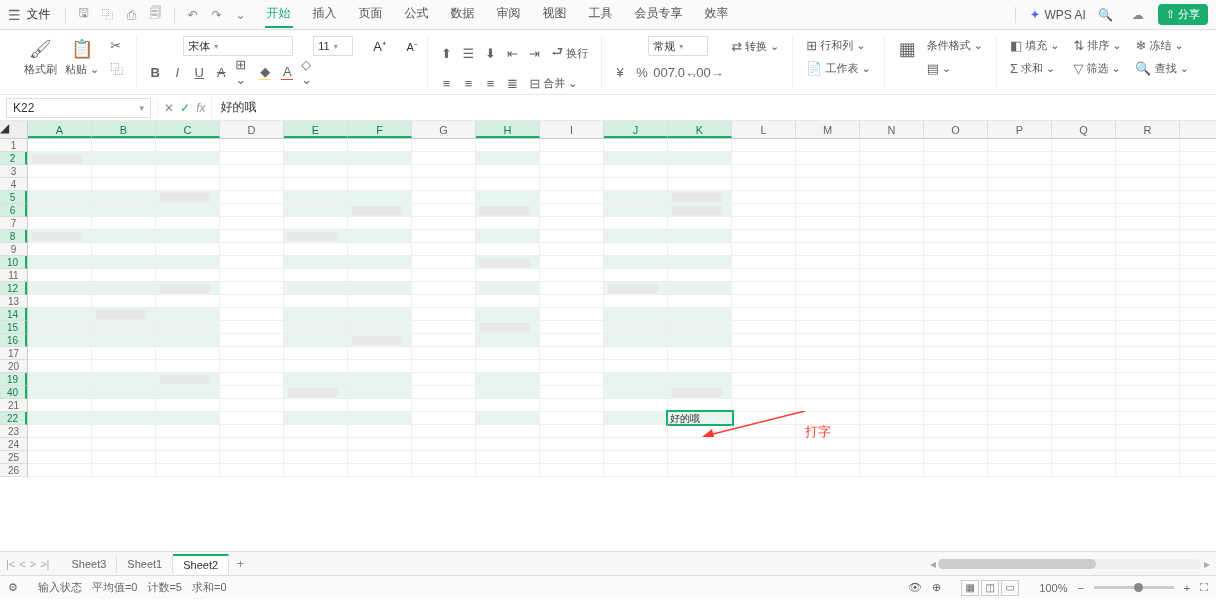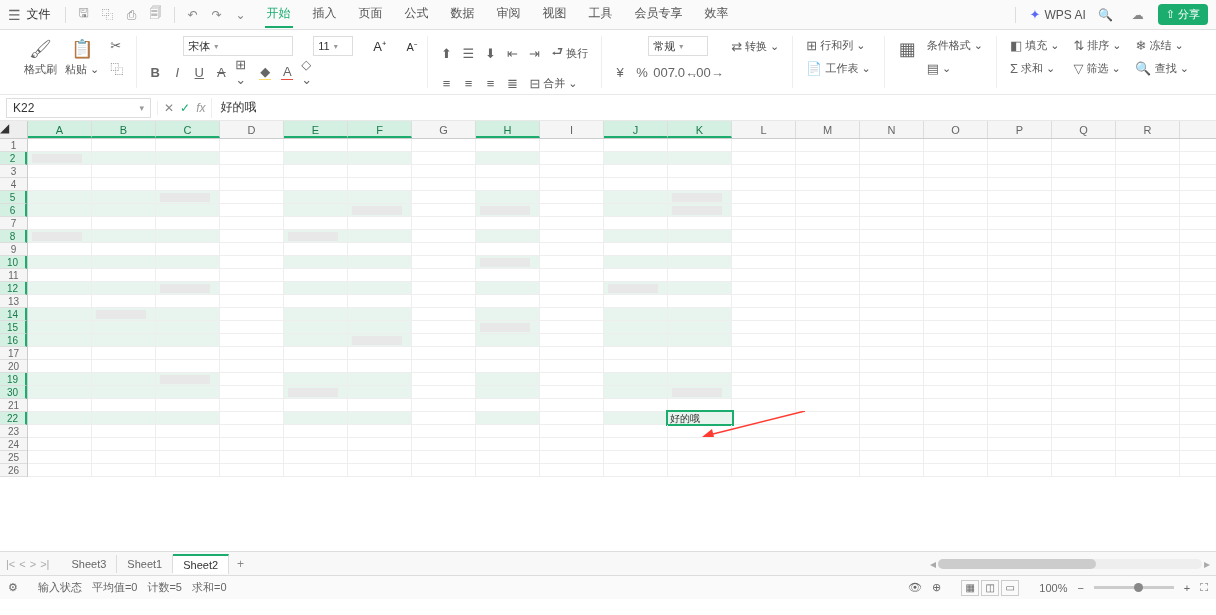--- a/index.html
+++ b/index.html
@@ -304,21 +304,21 @@
         <div class="row-h sel">10</div>
         <div class="row-h">11</div>
         <div class="row-h sel">12</div>
         <div class="row-h">13</div>
         <div class="row-h sel">14</div>
         <div class="row-h sel">15</div>
         <div class="row-h sel">16</div>
         <div class="row-h">17</div>
         <div class="row-h">20</div>
         <div class="row-h sel">19</div>
-        <div class="row-h sel">30</div>
+        <div class="row-h sel">40</div>
         <div class="row-h">21</div>
         <div class="row-h sel">22</div>
         <div class="row-h">23</div>
         <div class="row-h">24</div>
         <div class="row-h">25</div>
         <div class="row-h">26</div>
       </div>
     <div class="cells" id="cells-container">
         <div class="cell-row">
           <div class="cell"></div>
@@ -877,20 +877,21 @@
           <div class="cell"></div>
         </div>
       </div>
   </div>
 
   <svg class="arrow-svg" style="left:700px; top:290px;" width="110" height="30">
     <line x1="105" y1="0" x2="5" y2="25" stroke="#ff3b30" stroke-width="1.5"></line>
     <polygon points="2,26 12,18 14,26" fill="#ff3b30"></polygon>
   </svg>
   <div class="annotation" style="left:805px; top:300px; line-height:22px;">
+    <div>打字</div>
   </div>
 </div>
 
 <div class="sheet-bar">
   <div class="sheet-nav">
     <span class="sheet-nav-btn">|&lt;</span>
     <span class="sheet-nav-btn">&lt;</span>
     <span class="sheet-nav-btn">&gt;</span>
     <span class="sheet-nav-btn">&gt;|</span>
   </div>

